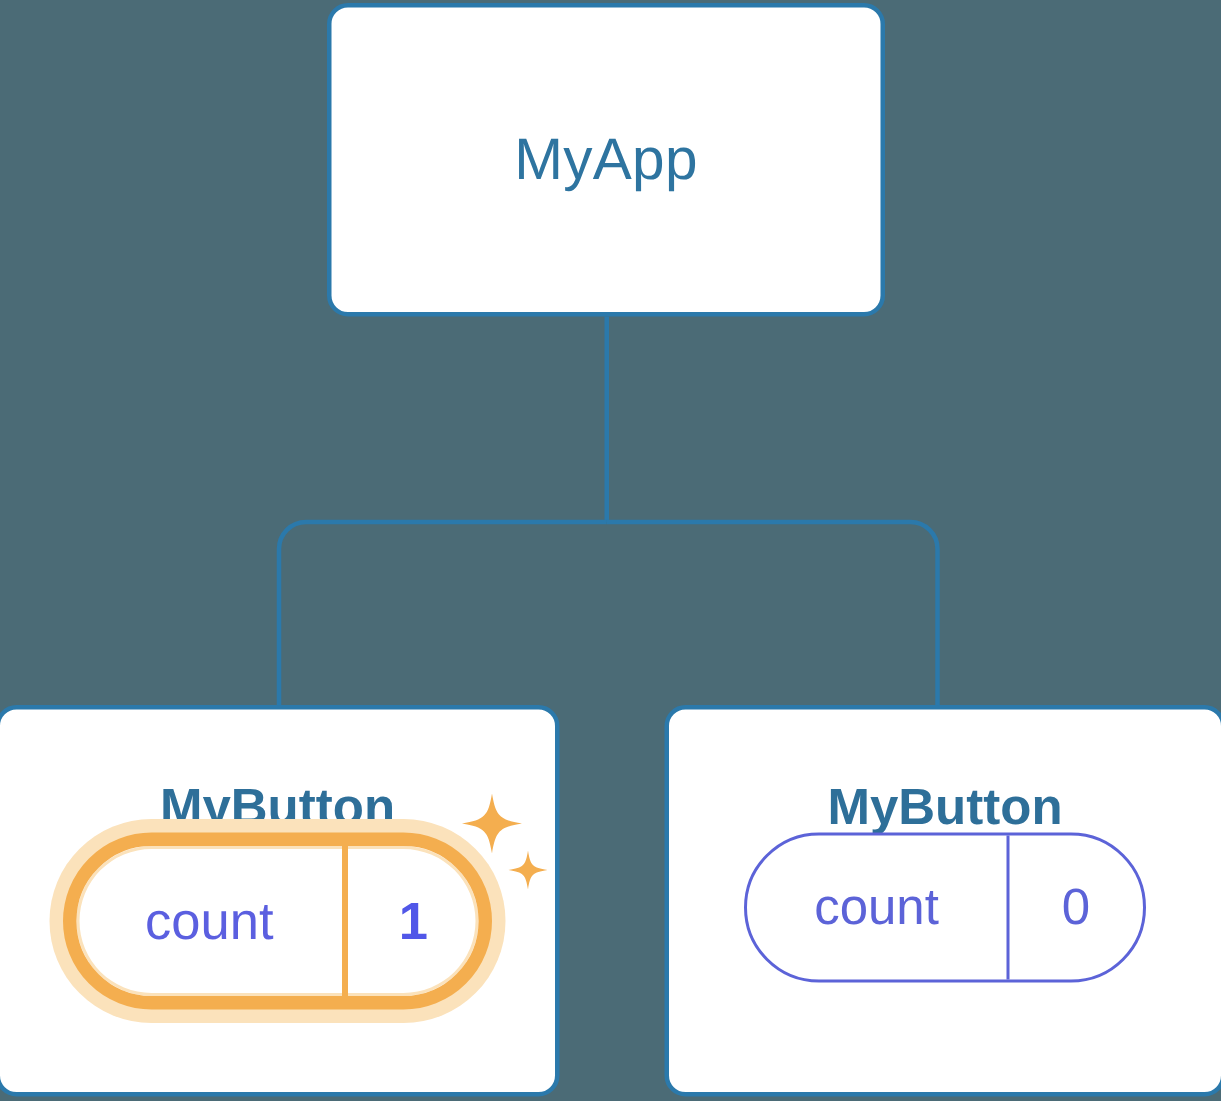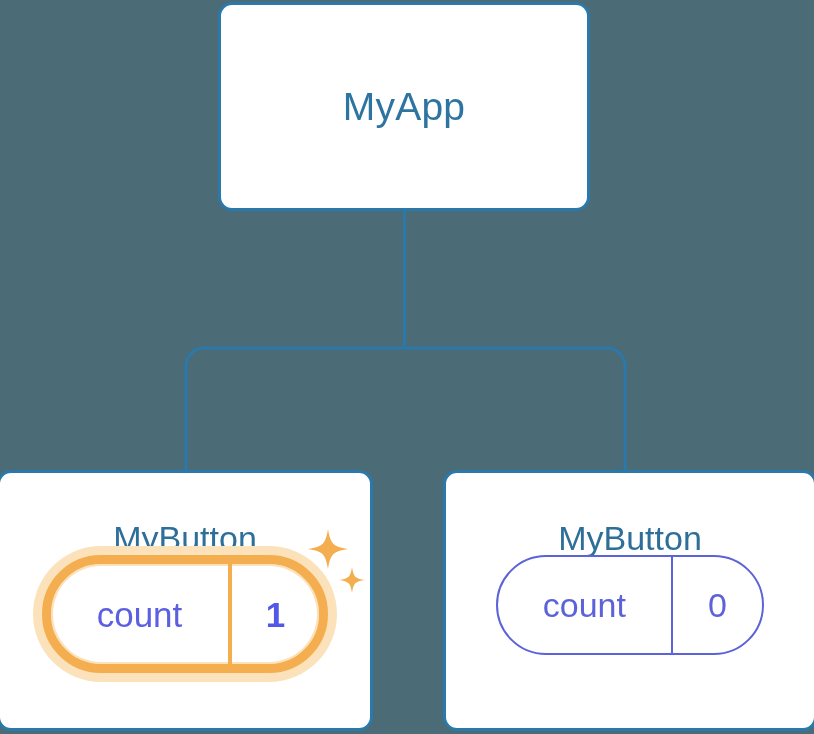--- a/index.html
+++ b/index.html
@@ -66,21 +66,21 @@
   }
   #node-mybutton-right {
     left: 443px;
     top: 470px;
     width: 374px;
     height: 261px;
   }
   .node-title-child {
     color: #2e6f99;
     font-size: 34px;
-    font-weight: 400;
+    font-weight: 700;
     line-height: 1;
     margin-top: 48px;
   }
 
   
   .pill-wrap {
     position: relative;
     display: flex;
     align-items: center;
     justify-content: center;

